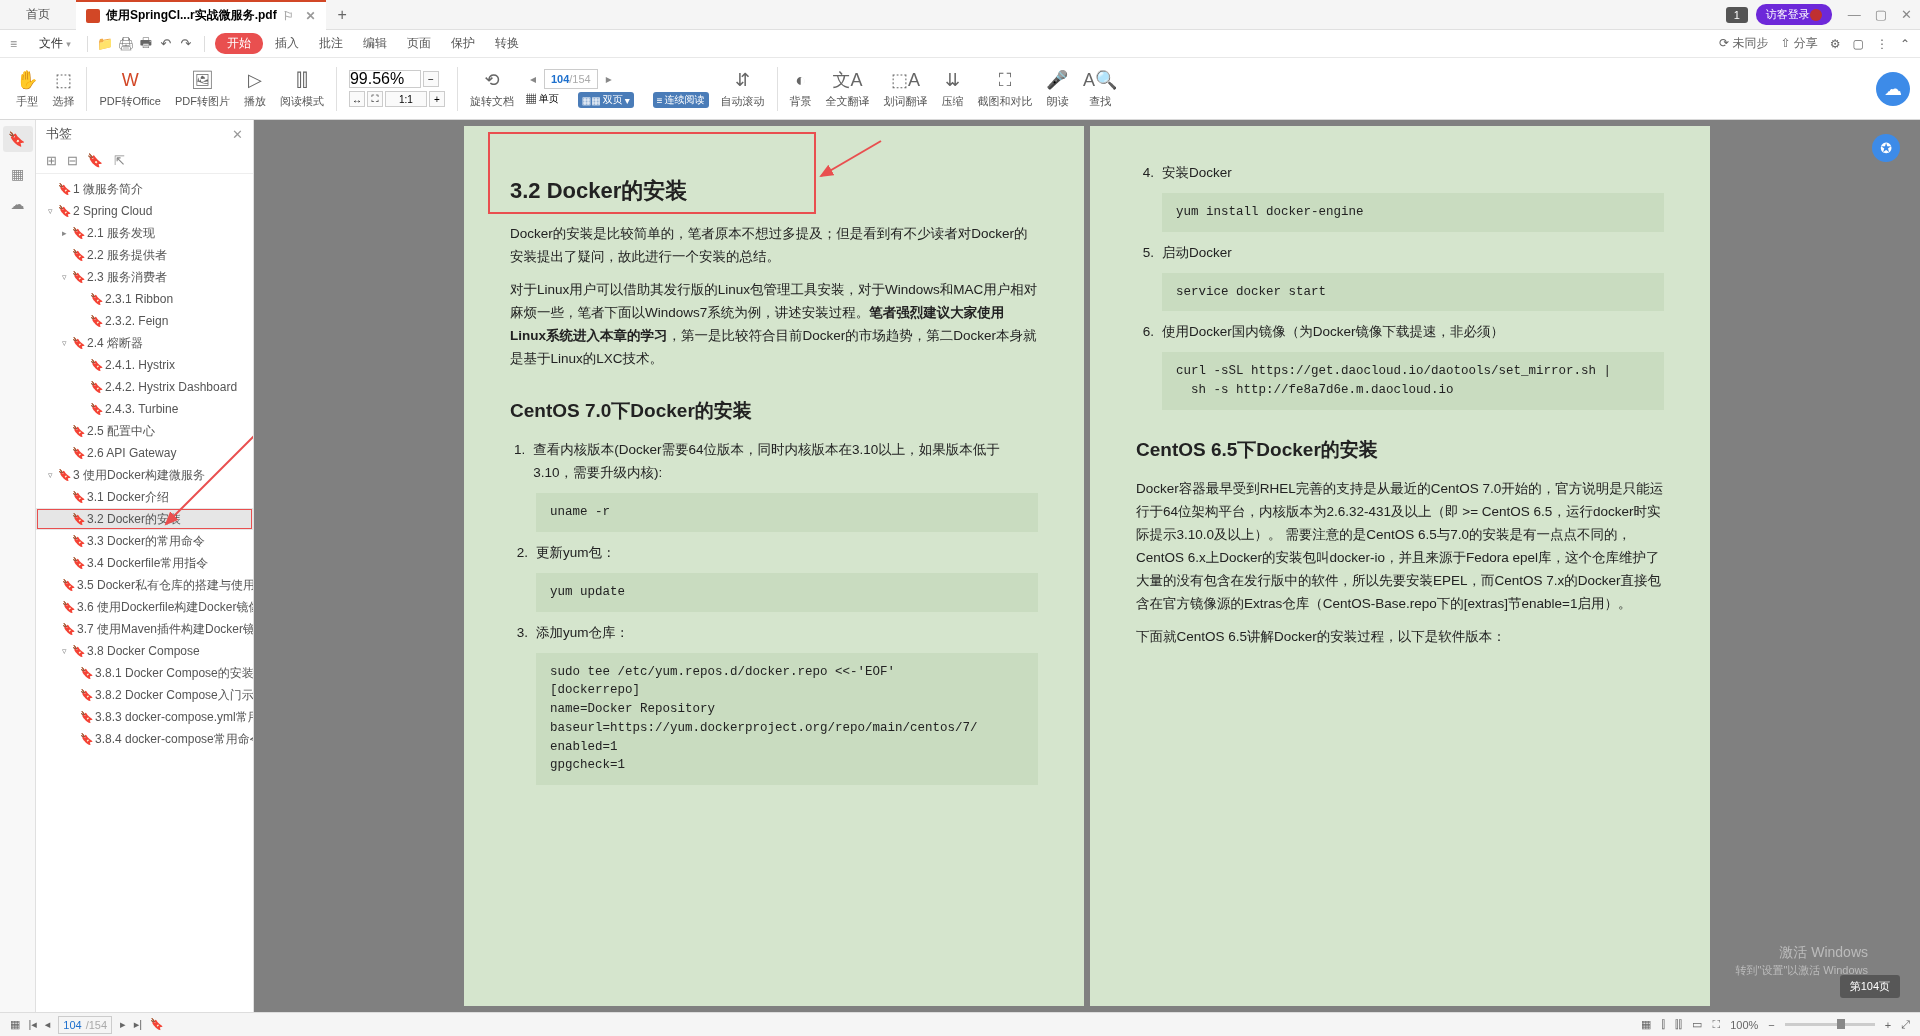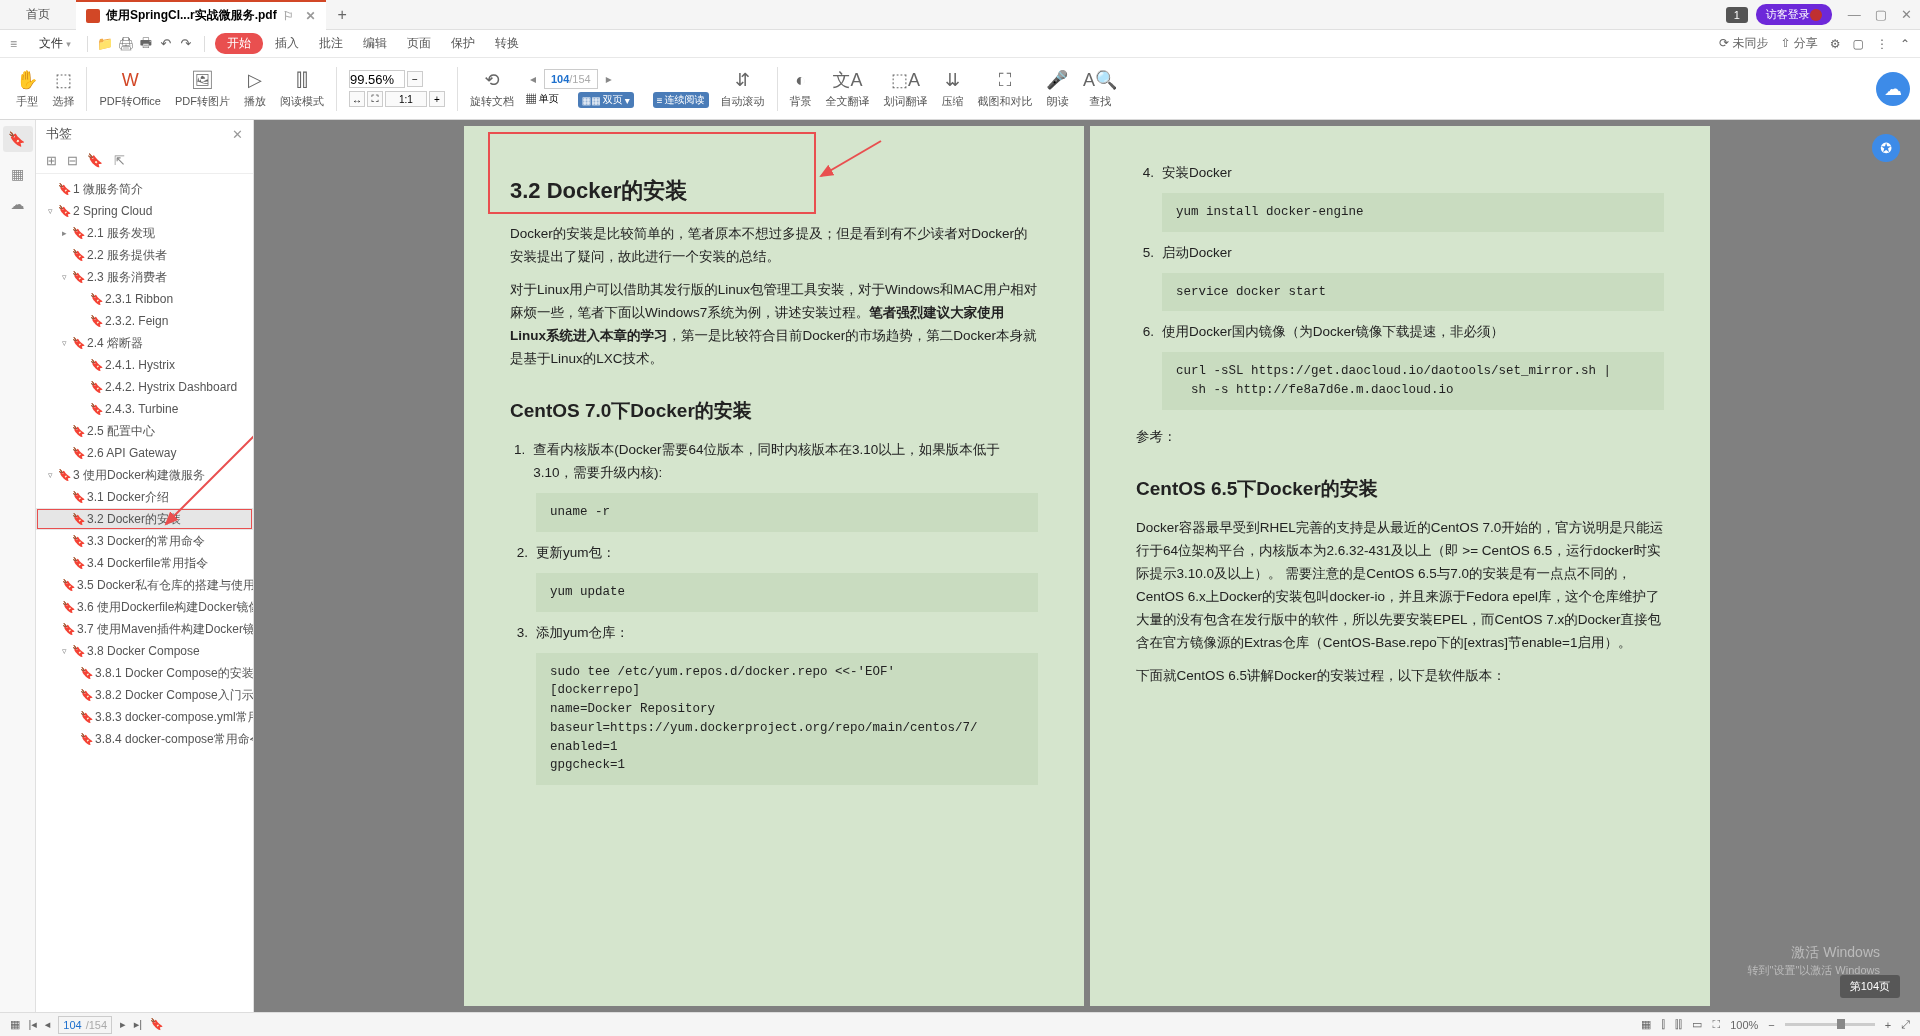--- a/index.html
+++ b/index.html
@@ -29,21 +29,21 @@
 .menu-item { color: #555; padding: 0 8px; }
 .menubar-right { margin-left: auto; display: flex; align-items: center; gap: 12px; color: #666; font-size: 12px; }
 
 
 .toolbar { height: 62px; background: #fff; display: flex; align-items: center; border-bottom: 1px solid #d8d8d8; padding: 0 10px; gap: 2px; position: relative; }
 .tool-group { display: flex; flex-direction: column; align-items: center; padding: 0 6px; gap: 2px; color: #555; font-size: 11px; }
 .tool-group .ico { font-size: 18px; color: #666; height: 24px; display: flex; align-items: center; }
 .tool-sep { width: 1px; height: 44px; background: #e0e0e0; margin: 0 4px; }
 .zoom-box { display: flex; flex-direction: column; gap: 3px; padding: 0 6px; }
 .zoom-row { display: flex; align-items: center; gap: 2px; }
-.zoom-input { width: 56px; height: 18px; border: 1px solid #ccc; font-size: 13px; text-align: left; }
+.zoom-input { width: 72px; height: 18px; border: 1px solid #ccc; font-size: 16px; text-align: left; }
 .zoom-btn { width: 16px; height: 16px; border: 1px solid #ccc; background: #fafafa; font-size: 10px; display: flex; align-items: center; justify-content: center; }
 .page-nav { display: flex; align-items: center; gap: 4px; }
 .page-arrow { width: 14px; color: #888; text-align: center; }
 .page-input { border: 1px solid #ccc; height: 20px; display: flex; align-items: center; padding: 0 6px; font-size: 11px; }
 .page-current { color: #1e70cd; font-weight: bold; }
 .page-total { color: #aaa; }
 .tool-toggle-on { background: #4a7cb8; color: #fff; border-radius: 3px; padding: 1px 4px; font-size: 10px; display: inline-flex; align-items: center; gap: 2px; }
 .cloud-badge { position: absolute; right: 10px; top: 14px; width: 34px; height: 34px; background: #3d8be8; border-radius: 50%; display: flex; align-items: center; justify-content: center; color: #fff; font-size: 18px; }
 
 
@@ -90,21 +90,21 @@
 
 
 .statusbar { height: 24px; background: #f5f5f5; border-top: 1px solid #ddd; display: flex; align-items: center; padding: 0 10px; gap: 8px; color: #666; font-size: 11px; }
 .status-page { display: flex; align-items: center; gap: 4px; border: 1px solid #ccc; padding: 0 4px; height: 18px; }
 .status-page .cur { color: #1e70cd; }
 .status-page .tot { color: #aaa; }
 .status-right { margin-left: auto; display: flex; align-items: center; gap: 10px; }
 .slider { width: 90px; height: 3px; background: #ccc; position: relative; }
 .slider .thumb { width: 8px; height: 10px; background: #888; position: absolute; top: -4px; left: 58%; }
 
-.watermark { position: absolute; right: 40px; bottom: 34px; color: #bbb; font-size: 14px; text-align: right; line-height: 1.4; pointer-events: none; }
+.watermark { position: absolute; right: 52px; bottom: 34px; color: #bbb; font-size: 14px; text-align: right; line-height: 1.4; pointer-events: none; }
 </style>
 </head>
 <body>
 
 <div class="titlebar">
   <div class="tab-home">首页</div>
   <div class="tab-file">
     <span class="pdf-ico"></span>
     <span>使用SpringCl...r实战微服务.pdf</span>
     <span style="color:#aaa">⚐</span>
@@ -455,21 +455,20 @@
           <span class="num">5.</span>
           <span>启动Docker</span>
         </div>
       <div class="code-block full">service docker start</div>
       <div class="ol-item">
           <span class="num">6.</span>
           <span>使用Docker国内镜像（为Docker镜像下载提速，非必须）</span>
         </div>
       <div class="code-block full">curl -sSL https://get.daocloud.io/daotools/set_mirror.sh |
   sh -s http://fe8a7d6e.m.daocloud.io</div>
-      <div class="ref-label">参考：</div>
       <div class="h-sub">CentOS 6.5下Docker的安装</div>
       <div class="para">Docker容器最早受到RHEL完善的支持是从最近的CentOS 7.0开始的，官方说明是只能运行于64位架构平台，内核版本为2.6.32-431及以上（即 &gt;= CentOS 6.5，运行docker时实际提示3.10.0及以上）。 需要注意的是CentOS 6.5与7.0的安装是有一点点不同的，CentOS 6.x上Docker的安装包叫docker-io，并且来源于Fedora epel库，这个仓库维护了大量的没有包含在发行版中的软件，所以先要安装EPEL，而CentOS 7.x的Docker直接包含在官方镜像源的Extras仓库（CentOS-Base.repo下的[extras]节enable=1启用）。</div>
       <div class="para">下面就CentOS 6.5讲解Docker的安装过程，以下是软件版本：</div>
     </div>
 
     <div class="float-btn">✪</div>
     <div class="page-badge">第104页</div>
     <div class="watermark">
       <div>激活 Windows</div>
         <div style="font-size:11px">转到"设置"以激活 Windows</div>

